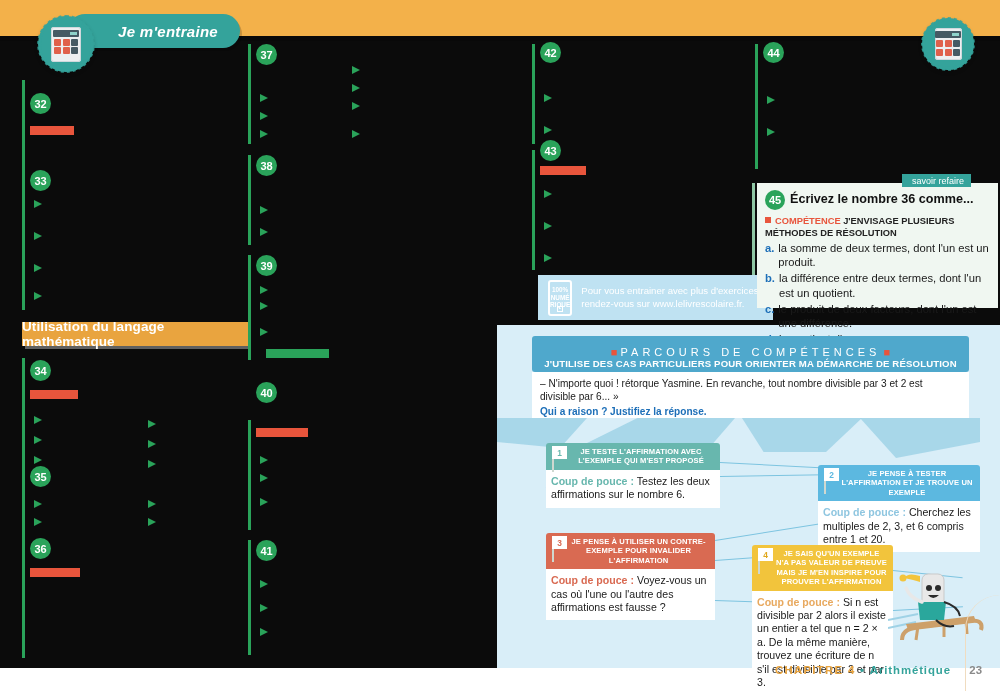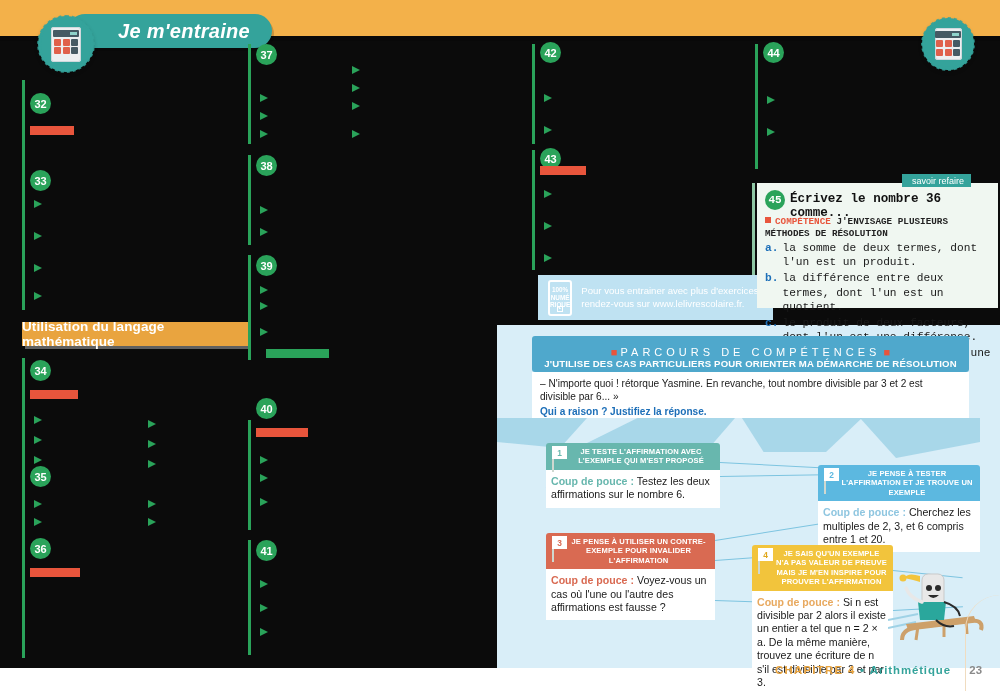--- a/index.html
+++ b/index.html
@@ -20,21 +20,21 @@
   .blackout{position:absolute;background:#0b0b0b;}
 
   
   .tab-pill{
     position:absolute;left:68px;top:14px;height:34px;
     background:#34a39b;border-radius:17px;padding:0 22px 0 50px;
     display:flex;align-items:center;
     box-shadow:2px 3px 0 rgba(0,0,0,.18);
   }
   .tab-pill span{
-    color:#fff;font-size:20px;font-weight:bold;font-style:italic;
+    color:#fff;font-size:15px;font-weight:bold;font-style:italic;
     letter-spacing:.3px;white-space:nowrap;
   }
   .calc-badge{
     position:absolute;border-radius:50%;
     background:#34a39b;border:3px solid #34a39b;
     display:flex;align-items:center;justify-content:center;
     box-shadow:0 2px 4px rgba(0,0,0,.2);
   }
   .calc-badge.b1{left:38px;top:16px;width:50px;height:50px;}
   .calc-badge.b2{left:922px;top:18px;width:46px;height:46px;}
@@ -90,21 +90,20 @@
     position:absolute;left:905px;top:174px;height:13px;background:#34a39b;
     display:flex;align-items:center;padding:0 7px;z-index:6;
   }
   .savoir span{color:#fff;font-size:9px;}
   .savoir::before{content:"";position:absolute;left:-3px;top:0;width:3px;height:13px;background:#34a39b;}
 
   
   .ex45{
     position:absolute;left:757px;top:183px;width:241px;height:125px;
     background:#f0f7f1;
-    font-family:Liberation Mono, monospace;
   }
   .ex45 .badge45{
     position:absolute;left:8px;top:7px;width:20px;height:20px;border-radius:50%;
     background:#2aa35a;color:#fff;font-size:11px;font-weight:bold;
     display:flex;align-items:center;justify-content:center;
   }
   .ex45 .t45{position:absolute;left:33px;top:9px;font-size:12.6px;font-weight:bold;color:#111;}
   .ex45 .comp{position:absolute;left:8px;top:33px;width:228px;font-size:9.3px;line-height:11.6px;font-weight:bold;}
   .ex45 .comp .sq{display:inline-block;width:6px;height:6px;background:#e8553c;margin-right:4px;vertical-align:1px;}
   .ex45 .comp .lbl{color:#e8553c;}
@@ -257,37 +256,37 @@
   <div class="ex-num" style="left:256px;top:155px;">38</div>
   <div class="bullet" style="left:260px;top:206px;"></div>
   <div class="bullet" style="left:260px;top:228px;"></div>
 
   <div class="ex-num" style="left:256px;top:255px;">39</div>
   <div class="bullet" style="left:260px;top:286px;"></div>
   <div class="bullet" style="left:260px;top:302px;"></div>
   <div class="bullet" style="left:260px;top:328px;"></div>
   <div class="greenbar" style="left:266px;top:349px;width:63px;"></div>
 
-  <div class="ex-num" style="left:256px;top:398px;">40</div>
+  <div class="ex-num" style="left:256px;top:382px;">40</div>
   <div class="redbar" style="left:256px;top:428px;width:52px;"></div>
   <div class="bullet" style="left:260px;top:456px;"></div>
   <div class="bullet" style="left:260px;top:474px;"></div>
   <div class="bullet" style="left:260px;top:498px;"></div>
 
   <div class="ex-num" style="left:256px;top:540px;">41</div>
   <div class="bullet" style="left:260px;top:580px;"></div>
   <div class="bullet" style="left:260px;top:604px;"></div>
   <div class="bullet" style="left:260px;top:628px;"></div>
 
   <div class="rail" style="left:532px;top:44px;height:100px;"></div>
   <div class="rail" style="left:532px;top:150px;height:120px;"></div>
   <div class="ex-num" style="left:540px;top:42px;">42</div>
   <div class="bullet" style="left:544px;top:94px;"></div>
   <div class="bullet" style="left:544px;top:126px;"></div>
-  <div class="ex-num" style="left:540px;top:148px;">43</div>
+  <div class="ex-num" style="left:540px;top:140px;">43</div>
   <div class="redbar" style="left:540px;top:166px;width:46px;"></div>
   <div class="bullet" style="left:544px;top:190px;"></div>
   <div class="bullet" style="left:544px;top:222px;"></div>
   <div class="bullet" style="left:544px;top:254px;"></div>
 
   <div class="rail" style="left:755px;top:44px;height:125px;"></div>
   <div class="ex-num" style="left:763px;top:42px;">44</div>
   <div class="bullet" style="left:767px;top:96px;"></div>
   <div class="bullet" style="left:767px;top:128px;"></div>
   <div class="rail" style="left:752px;top:183px;height:125px;background:#8fc7a4;"></div>

